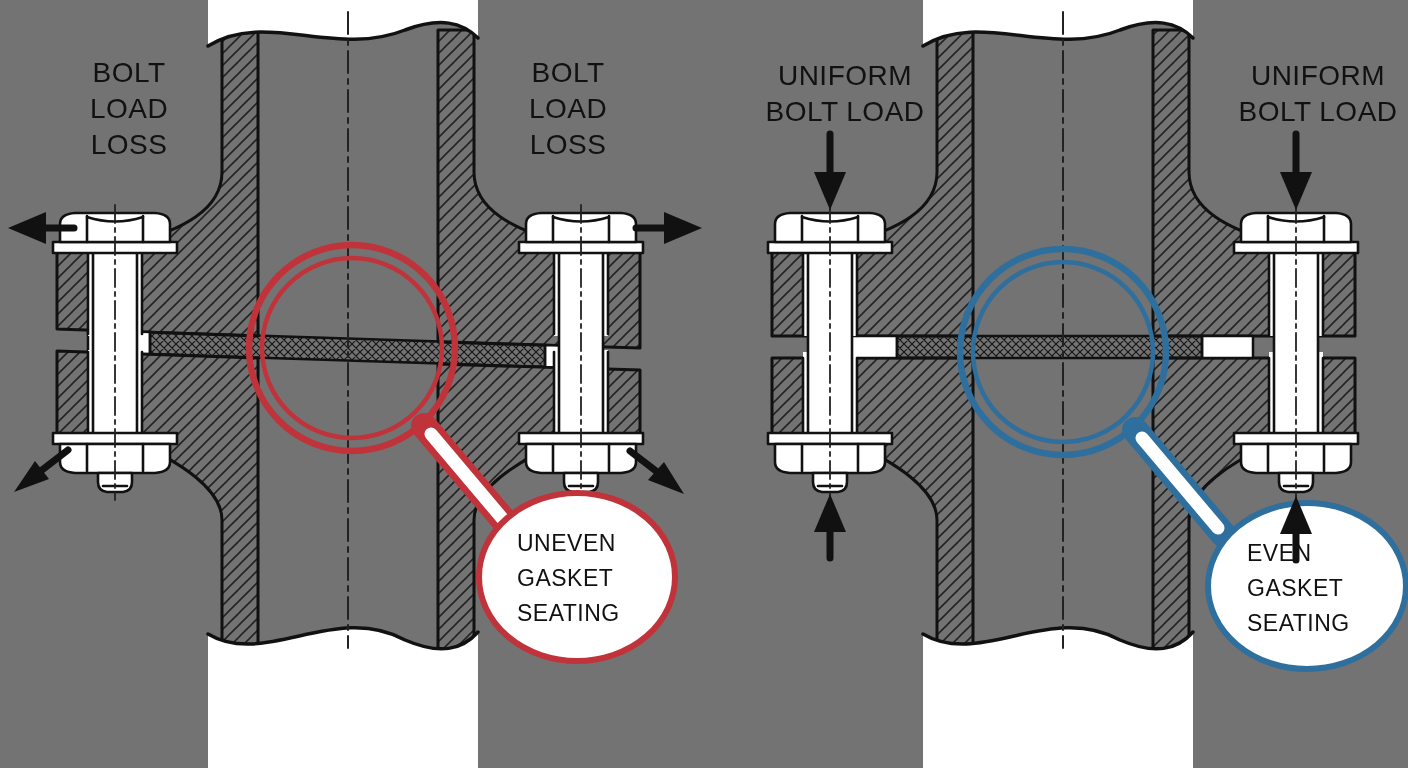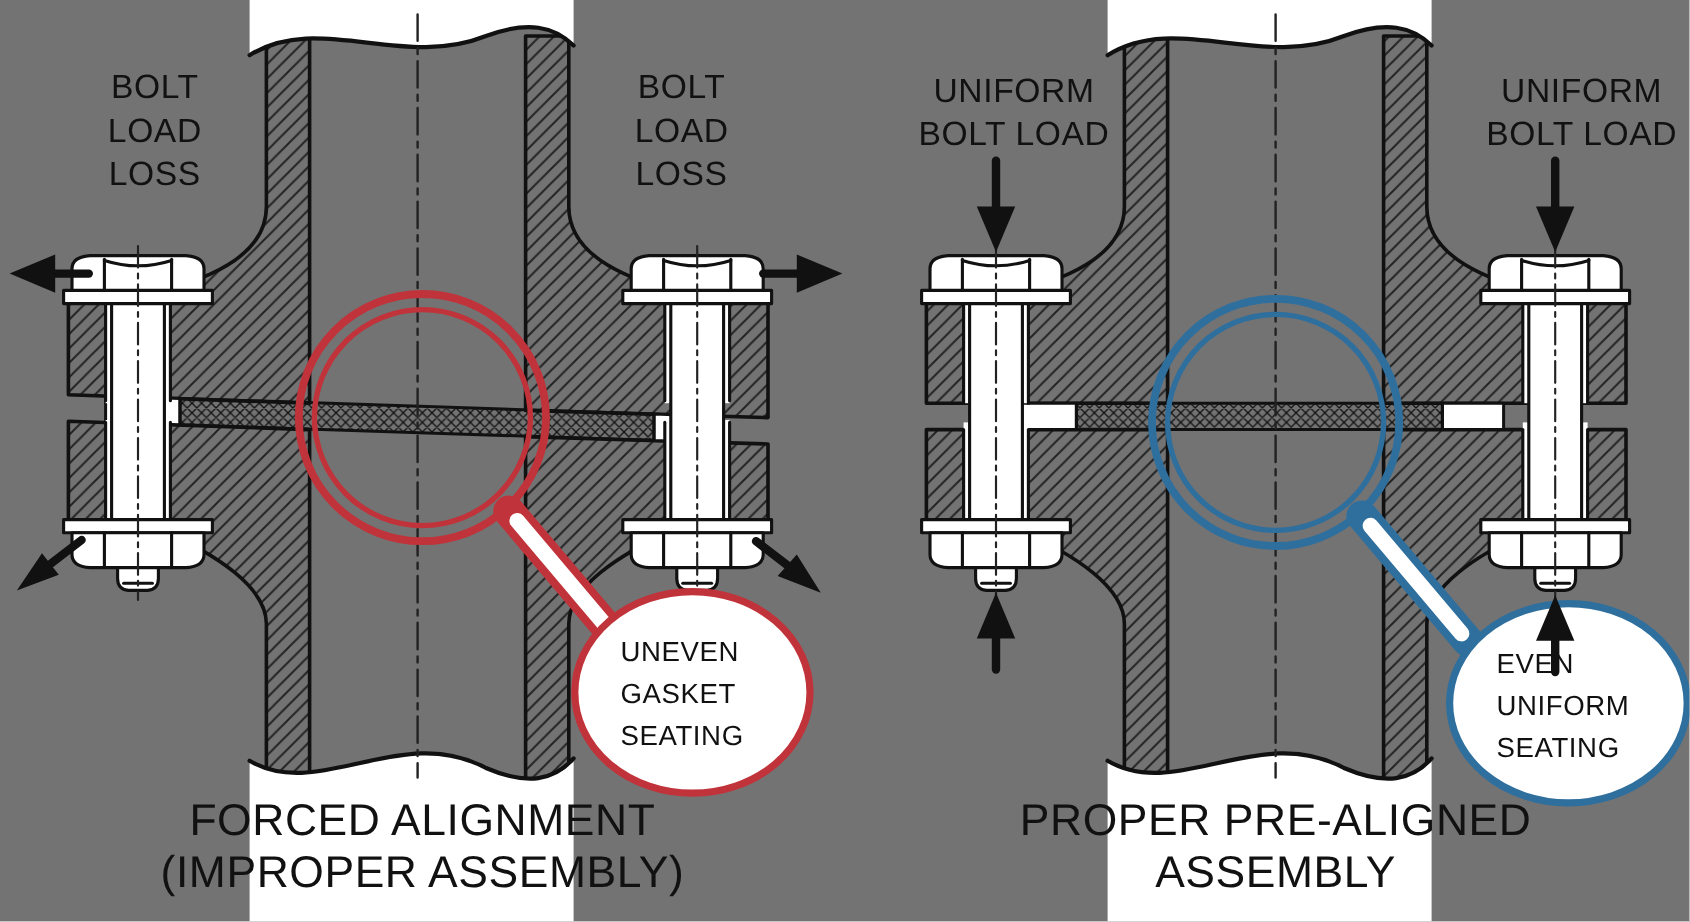--- a/index.html
+++ b/index.html
@@ -227,21 +227,17 @@
 LOSS</div>
 <div class="lbl side-label" style="left:735px; top:58px; width:220px;">UNIFORM
 BOLT LOAD</div>
 <div class="lbl side-label" style="left:1208px; top:58px; width:220px;">UNIFORM
 BOLT LOAD</div>
 
 <div class="lbl callout-label" style="left:517px; top:526px; width:150px;">UNEVEN
 GASKET
 SEATING</div>
 <div class="lbl callout-label" style="left:1247px; top:536px; width:150px;">EVEN
-UNIFORM
+GASKET
 SEATING</div>
 
-<div class="lbl caption" style="left:52px; top:662px; width:600px;">FORCED ALIGNMENT
-(IMPROPER ASSEMBLY)</div>
-<div class="lbl caption" style="left:763px; top:662px; width:600px;">PROPER PRE-ALIGNED
-ASSEMBLY</div>
 
 </div>
 
 </body></html>

